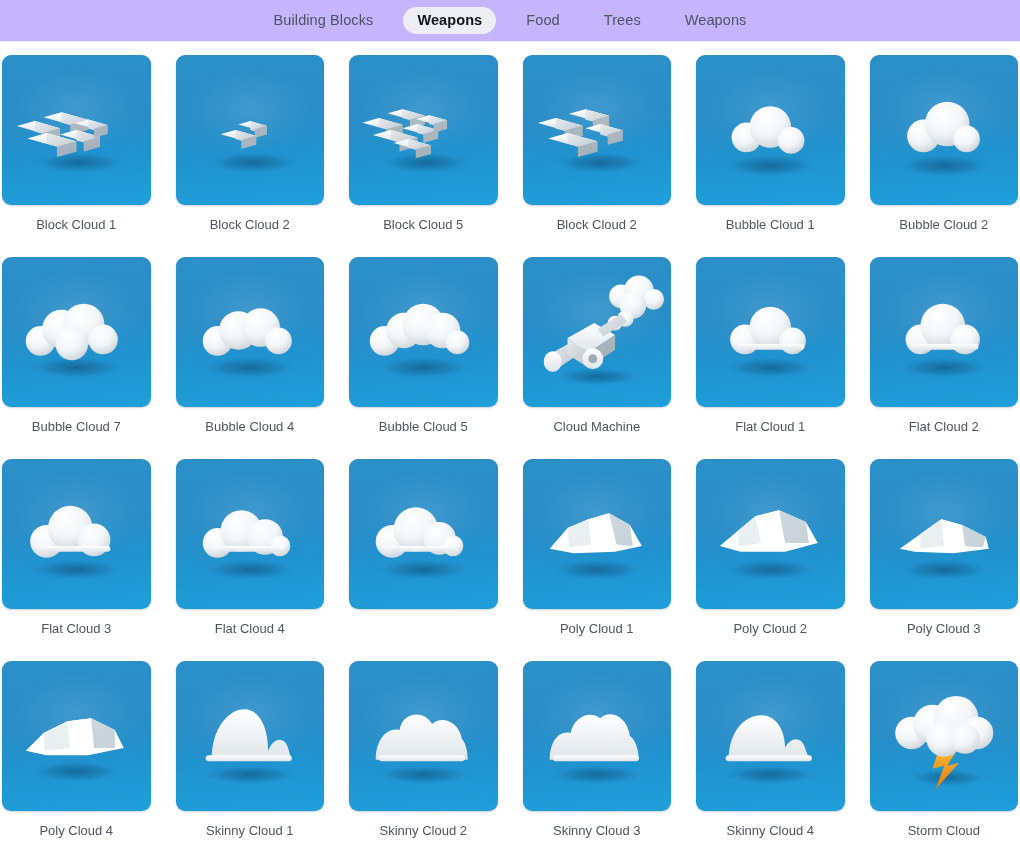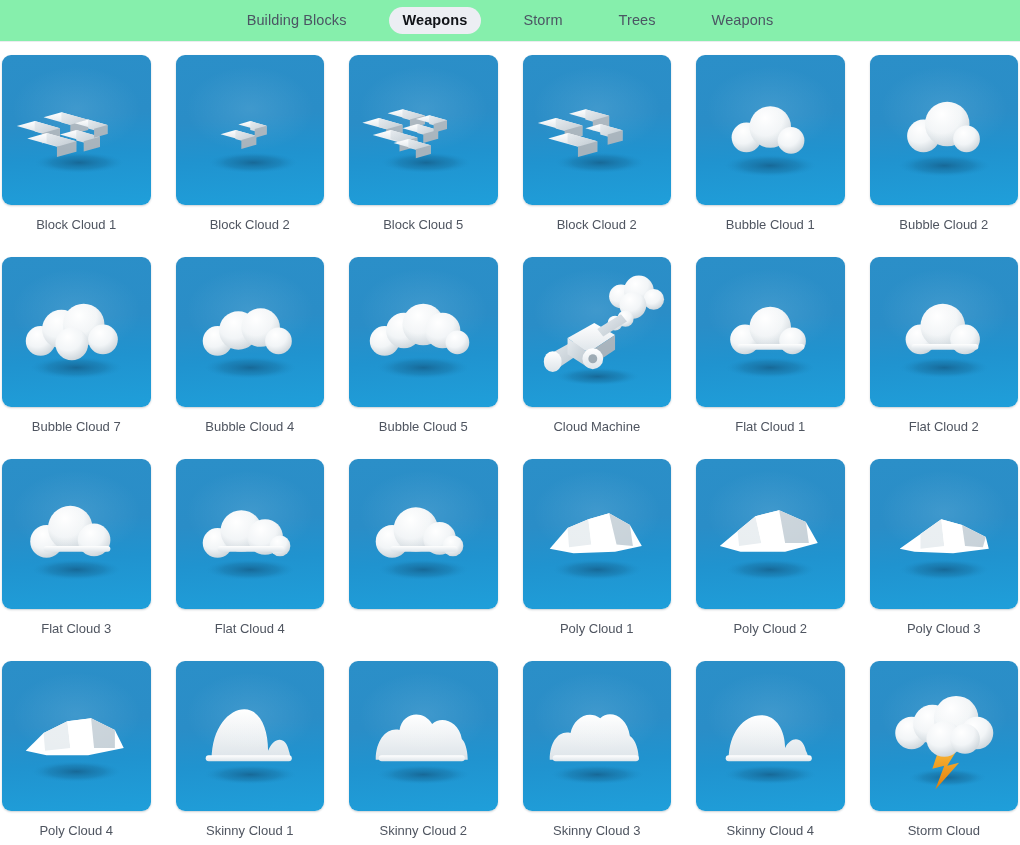--- a/index.html
+++ b/index.html
@@ -10,23 +10,23 @@
     font-family: "Liberation Sans", sans-serif;
     overflow: hidden;
   }
 
   
   #tabbar {
     height: 42px;
     display: flex;
     align-items: center;
     justify-content: center;
-    gap: 28px;
+    gap: 16px;
     border-bottom: 1px solid #ebecef;
-    background: #86efac;
+    background: #c4b5fd;
   }
   .tab {
     font-size: 14.5px;
     color: #4b5563;
     padding: 6px 14px;
     border-radius: 14px;
     line-height: 1;
     white-space: nowrap;
     cursor: pointer;
     letter-spacing: .1px;
@@ -73,21 +73,21 @@
     white-space: nowrap;
     overflow: hidden;
   }
 </style>
 </head>
 <body>
 
 <div id="tabbar">
     <div class="tab">Building Blocks</div>
     <div class="tab active">Weapons</div>
-    <div class="tab">Storm</div>
+    <div class="tab">Food</div>
     <div class="tab">Trees</div>
     <div class="tab">Weapons</div>
   </div>
 <div id="grid">
     <div class="cell">
       <div class="thumb">
         <svg viewBox="0 0 100 100" preserveAspectRatio="xMidYMid meet">
           <defs>
             <radialGradient id="ball1" cx="38%" cy="28%" r="78%">
               <stop offset="0%" stop-color="#ffffff"></stop>

